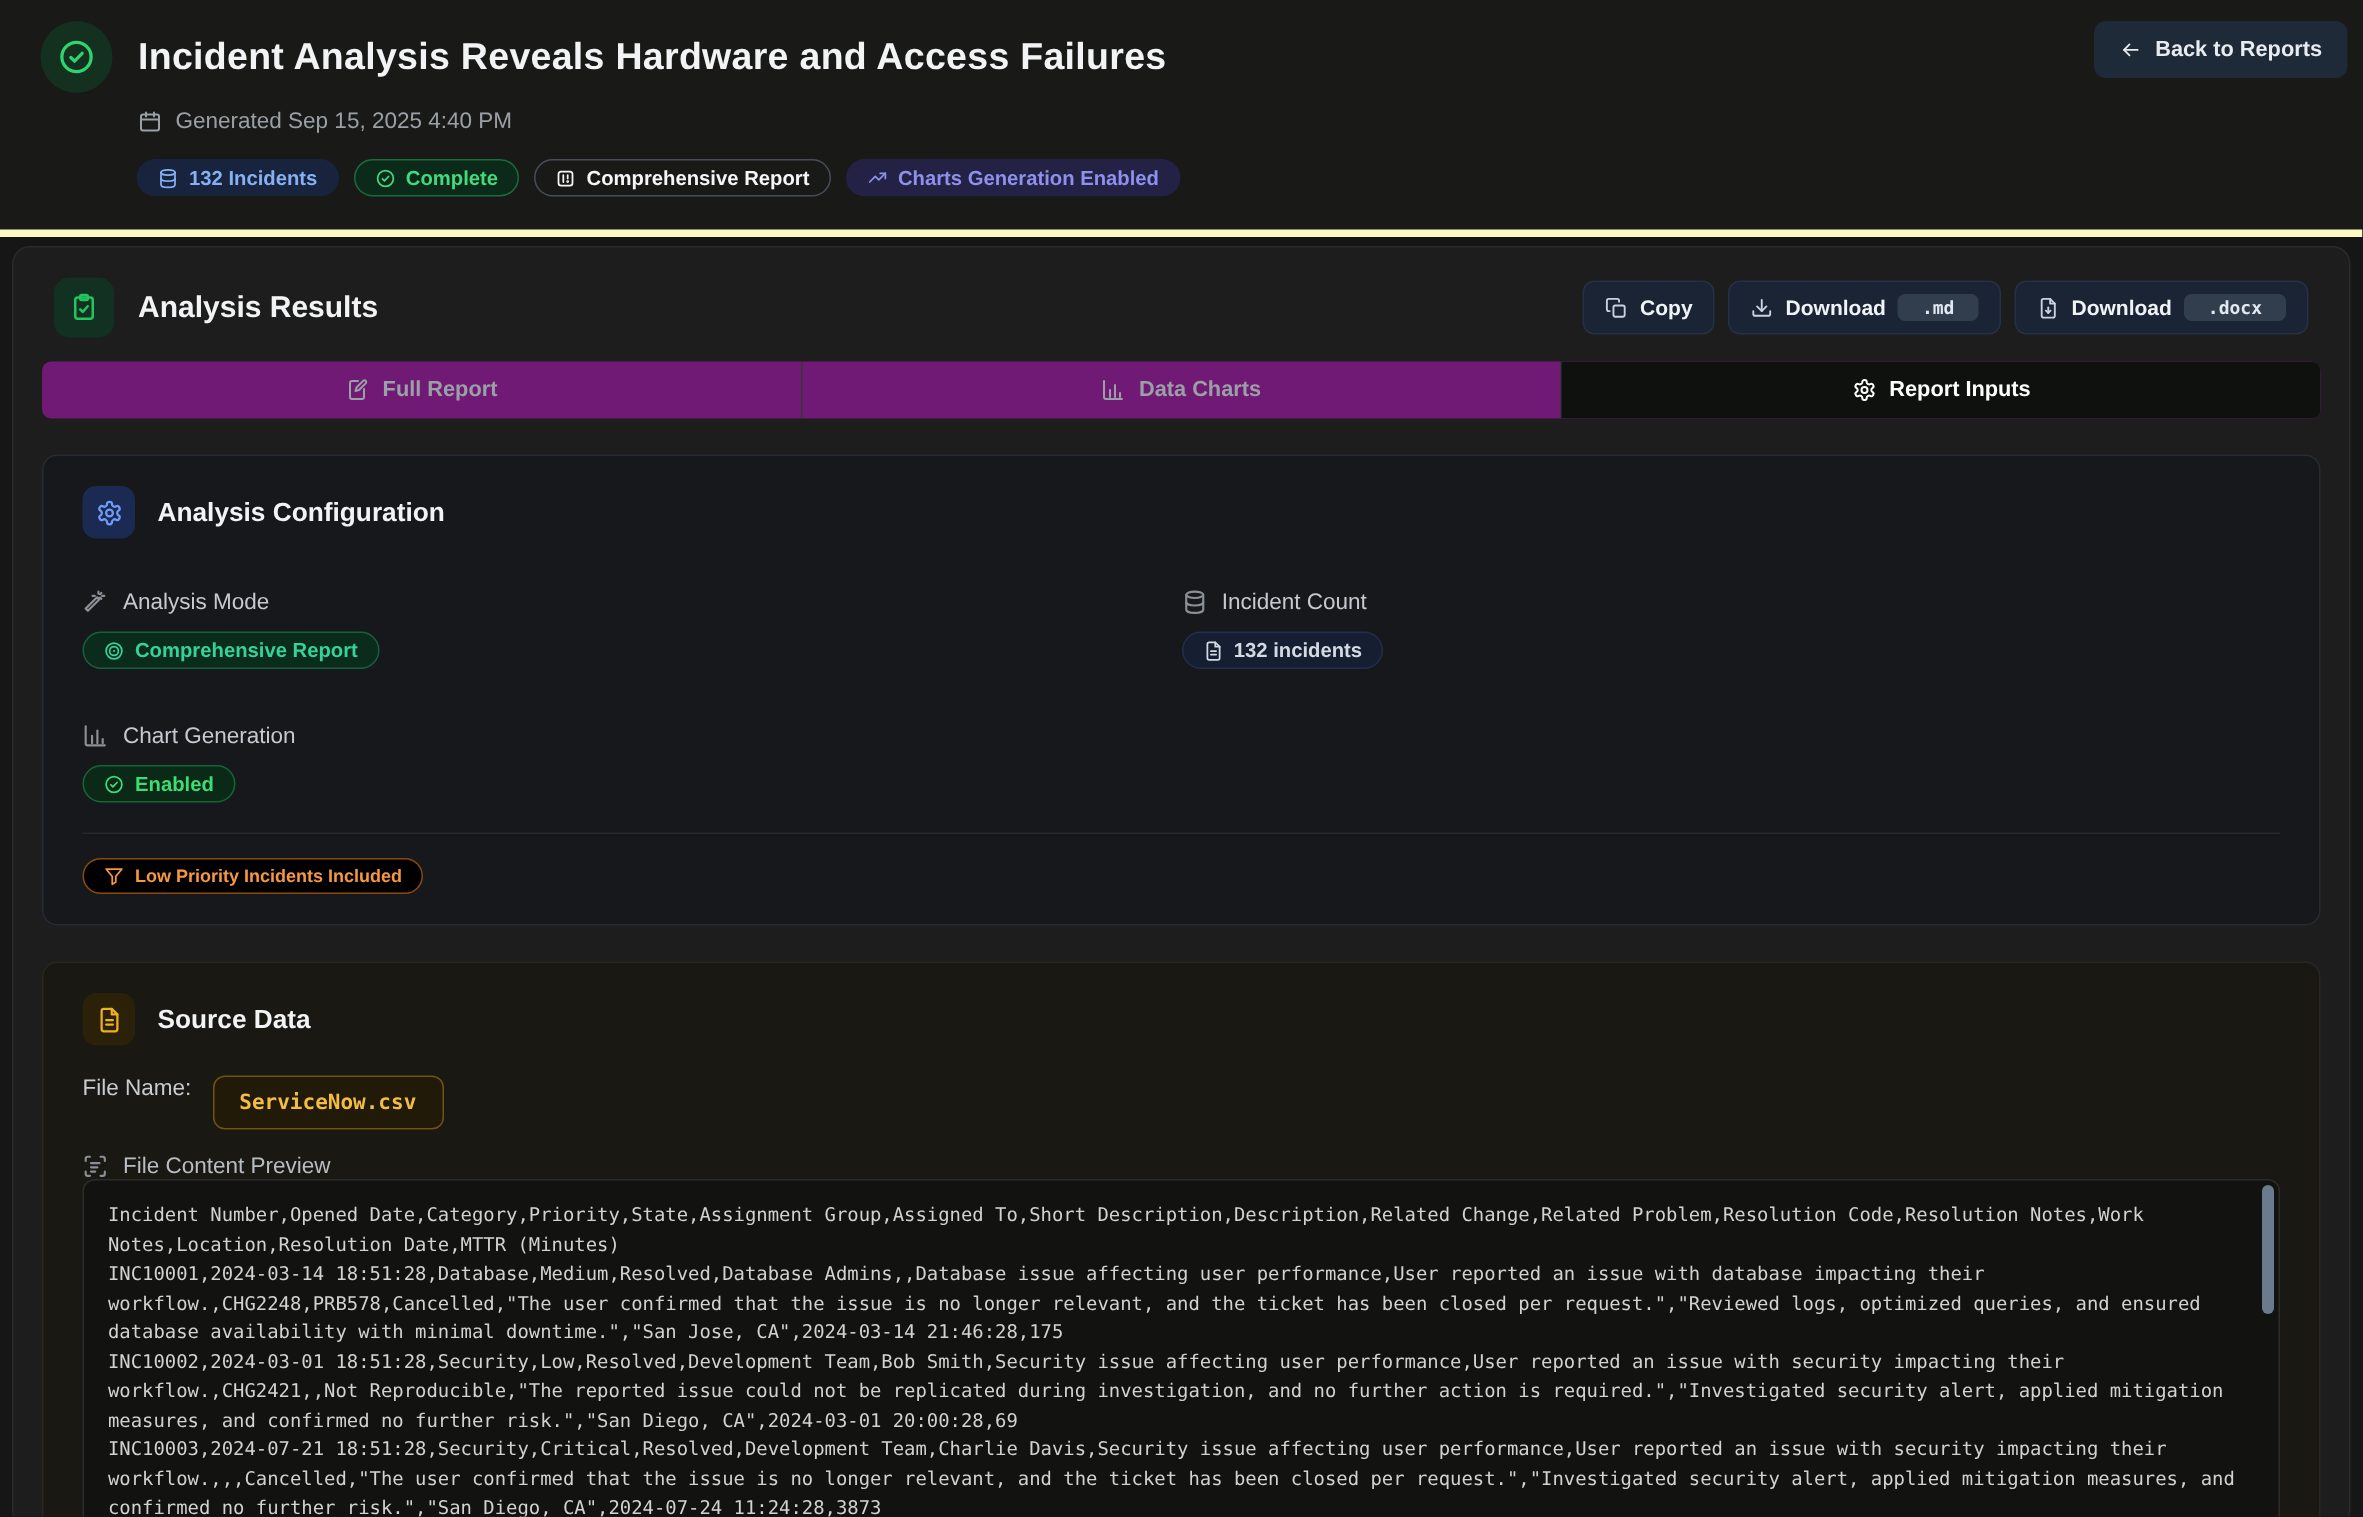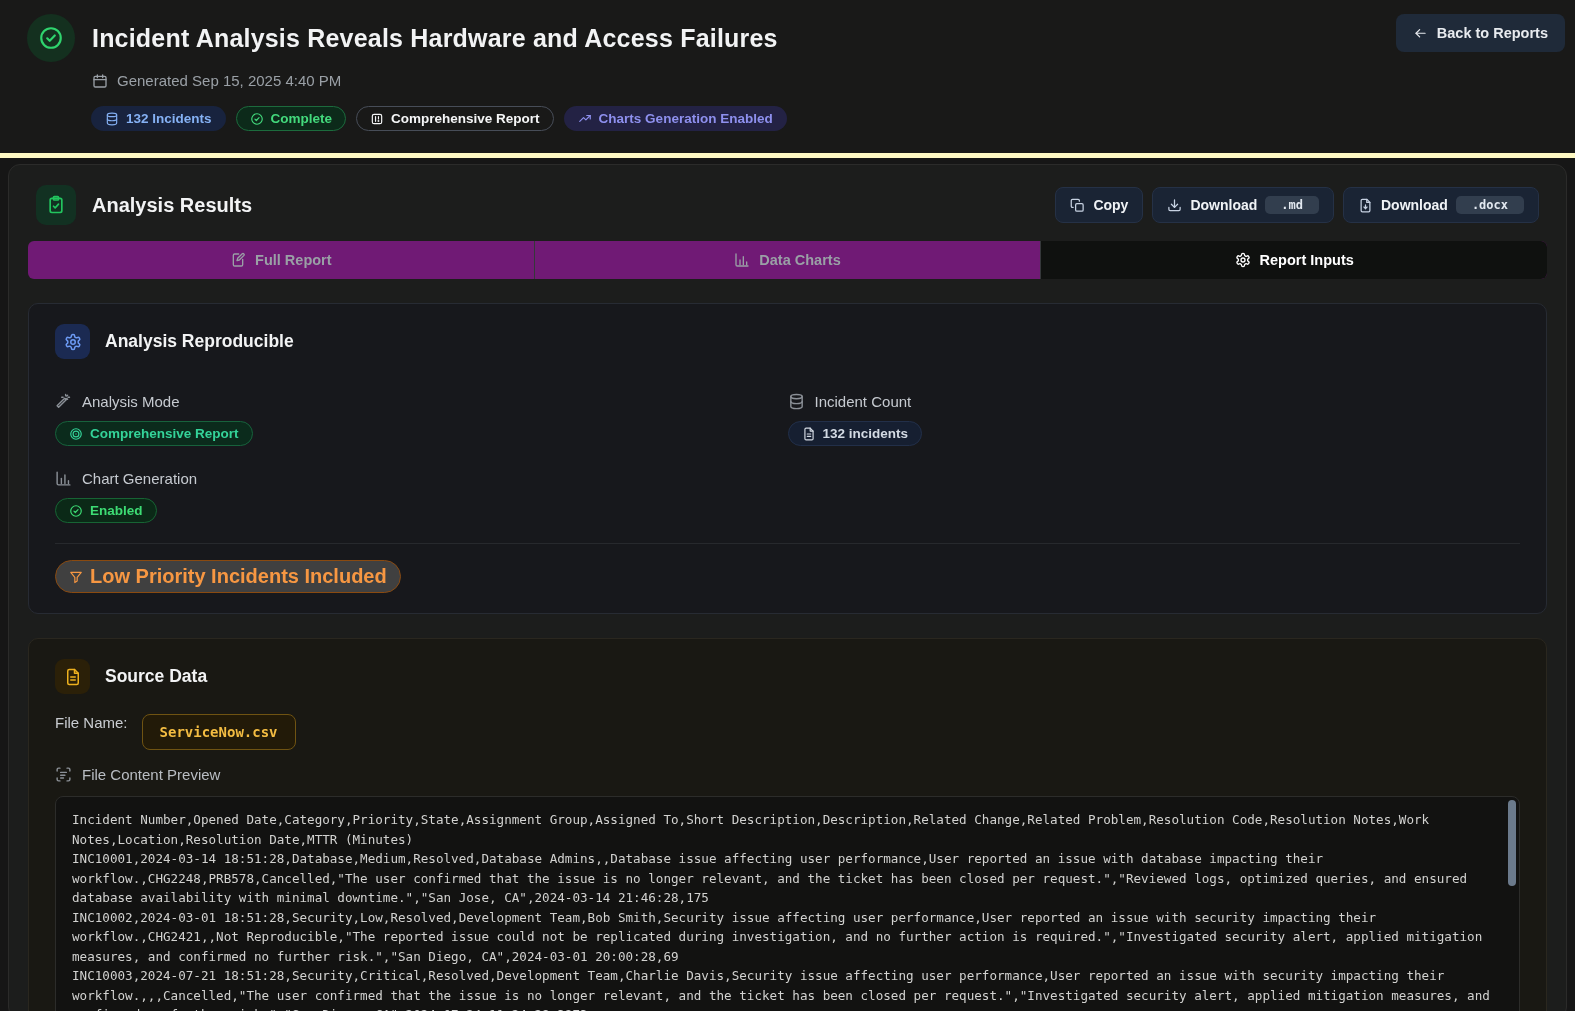--- a/index.html
+++ b/index.html
@@ -57,37 +57,37 @@
   
   .sub-card { border-radius:10px; padding:20px 26px; margin-top:24px; }
   .config-card { background:#17181c; border:1px solid #272b33; }
   .source-card { background:#191813; border:1px solid #2a271f; }
   .sub-head { display:flex; align-items:center; gap:15px; margin-bottom:20px; }
   .sub-head .section-icon { width:35px; height:35px; border-radius:9px; font-size:18px; }
   .config-icon { background:#1b2a52; color:#6d9bf5; }
   .source-icon { background:#2b2008; color:#eeb11e; }
   .sub-title { font-size:17.5px; font-weight:700; }
 
-  .config-grid { display:grid; grid-template-columns:1fr 1fr; row-gap:24px;margin-top:34px; }
+  .config-grid { display:grid; grid-template-columns:1fr 1fr; row-gap:36px;margin-top:34px; }
   .field-label { display:flex; align-items:center; gap:10px; color:#c6cad0; font-size:15px; }
   .field-label .icon { font-size:17px; color:#8b9097; }
   .field-badge { margin-top:11px; }
   .pill-cfg-green { background:#0b2b1c; border-color:#17623c; color:#34d399; }
   .pill-cfg-blue  { background:#121d45; border-color:#2b46b8; color:#9db4f2; }
   .pill-cfg-navy  { background:#161f31; border-color:#222f49; color:#d3dae3; }
   .pill-cfg-green2{ background:#0b2917; border-color:#176434; color:#3ddc74; }
   .divider { border:none; border-top:1px solid #27292d; margin:20px 0 16px 0; }
-  .pill-orange { background:#404040; border-color:#8a4a10; color:#f79742; font-size:20px;text-align:center; }
+  .pill-orange { background:#000000; border-color:#8a4a10; color:#f79742; font-size:12px;text-align:center; }
 
   .filename-row { display:flex; align-items:flex-start; gap:14px; margin-bottom:16px; }
   .filename-label { color:#c9ccd1; font-size:15px; }
   .filename-badge { background:#221a08; border:1px solid #6f5312; color:#f3bc42;
     font-family:"DejaVu Sans Mono", monospace; font-size:14px; font-weight:700;
     padding:9px 17px; border-radius:8px; }
-  .preview-row { display:flex; align-items:center; gap:10px; color:#b9bdc3; font-size:15px; margin-bottom:13px; }
+  .preview-row { display:flex; align-items:center; gap:10px; color:#b9bdc3; font-size:15px; }
   .preview-row .icon { font-size:17px; color:#8b9097; }
 
   .code-block { position:relative; background:#121211; border:1px solid #2c2c2a;
     border-radius:8px; height:258px; overflow:hidden; }
   .code-block pre { font-family:"DejaVu Sans Mono", monospace; font-size:12.6px;
     line-height:1.55; color:#d2d2d0; white-space:pre-wrap; word-break:break-word;
     padding:13px 26px 13px 16px; }
   .scrollbar { position:absolute; top:3px; right:3px; width:8px; height:252px; }
   .scroll-thumb { width:8px; height:86px; background:#6b7a8c; border-radius:4px; }
 </style>
@@ -253,21 +253,21 @@
   <section class="sub-card config-card">
     <div class="sub-head">
       <div class="section-icon config-icon">
         <span class="icon">
           <svg viewBox="0 0 24 24">
               <path d="M12.22 2h-.44a2 2 0 0 0-2 2v.18a2 2 0 0 1-1 1.73l-.43.25a2 2 0 0 1-2 0l-.15-.08a2 2 0 0 0-2.73.73l-.22.38a2 2 0 0 0 .73 2.73l.15.1a2 2 0 0 1 1 1.72v.51a2 2 0 0 1-1 1.74l-.15.09a2 2 0 0 0-.73 2.73l.22.38a2 2 0 0 0 2.73.73l.15-.08a2 2 0 0 1 2 0l.43.25a2 2 0 0 1 1 1.73V20a2 2 0 0 0 2 2h.44a2 2 0 0 0 2-2v-.18a2 2 0 0 1 1-1.73l.43-.25a2 2 0 0 1 2 0l.15.08a2 2 0 0 0 2.73-.73l.22-.39a2 2 0 0 0-.73-2.73l-.15-.08a2 2 0 0 1-1-1.74v-.5a2 2 0 0 1 1-1.74l.15-.09a2 2 0 0 0 .73-2.73l-.22-.38a2 2 0 0 0-2.73-.73l-.15.08a2 2 0 0 1-2 0l-.43-.25a2 2 0 0 1-1-1.73V4a2 2 0 0 0-2-2z"></path>
               <circle cx="12" cy="12" r="3"></circle>
             </svg>
         </span>
       </div>
-      <h3 class="sub-title">Analysis Reproducible</h3>
+      <h3 class="sub-title">Analysis Configuration</h3>
     </div>
 
     <div class="config-grid">
       <div>
         <div class="field-label">
           <span class="icon">
             <svg viewBox="0 0 24 24">
                 <path d="M15 4V2M15 10V8M11.5 6h-2M20.5 6h-2M17.8 3.2l-1.2 1.2M17.8 8.8l-1.2-1.2M13.7 7.3L3 18l2.1 2.1L15.8 9.4z"></path>
               </svg>
           </span>

